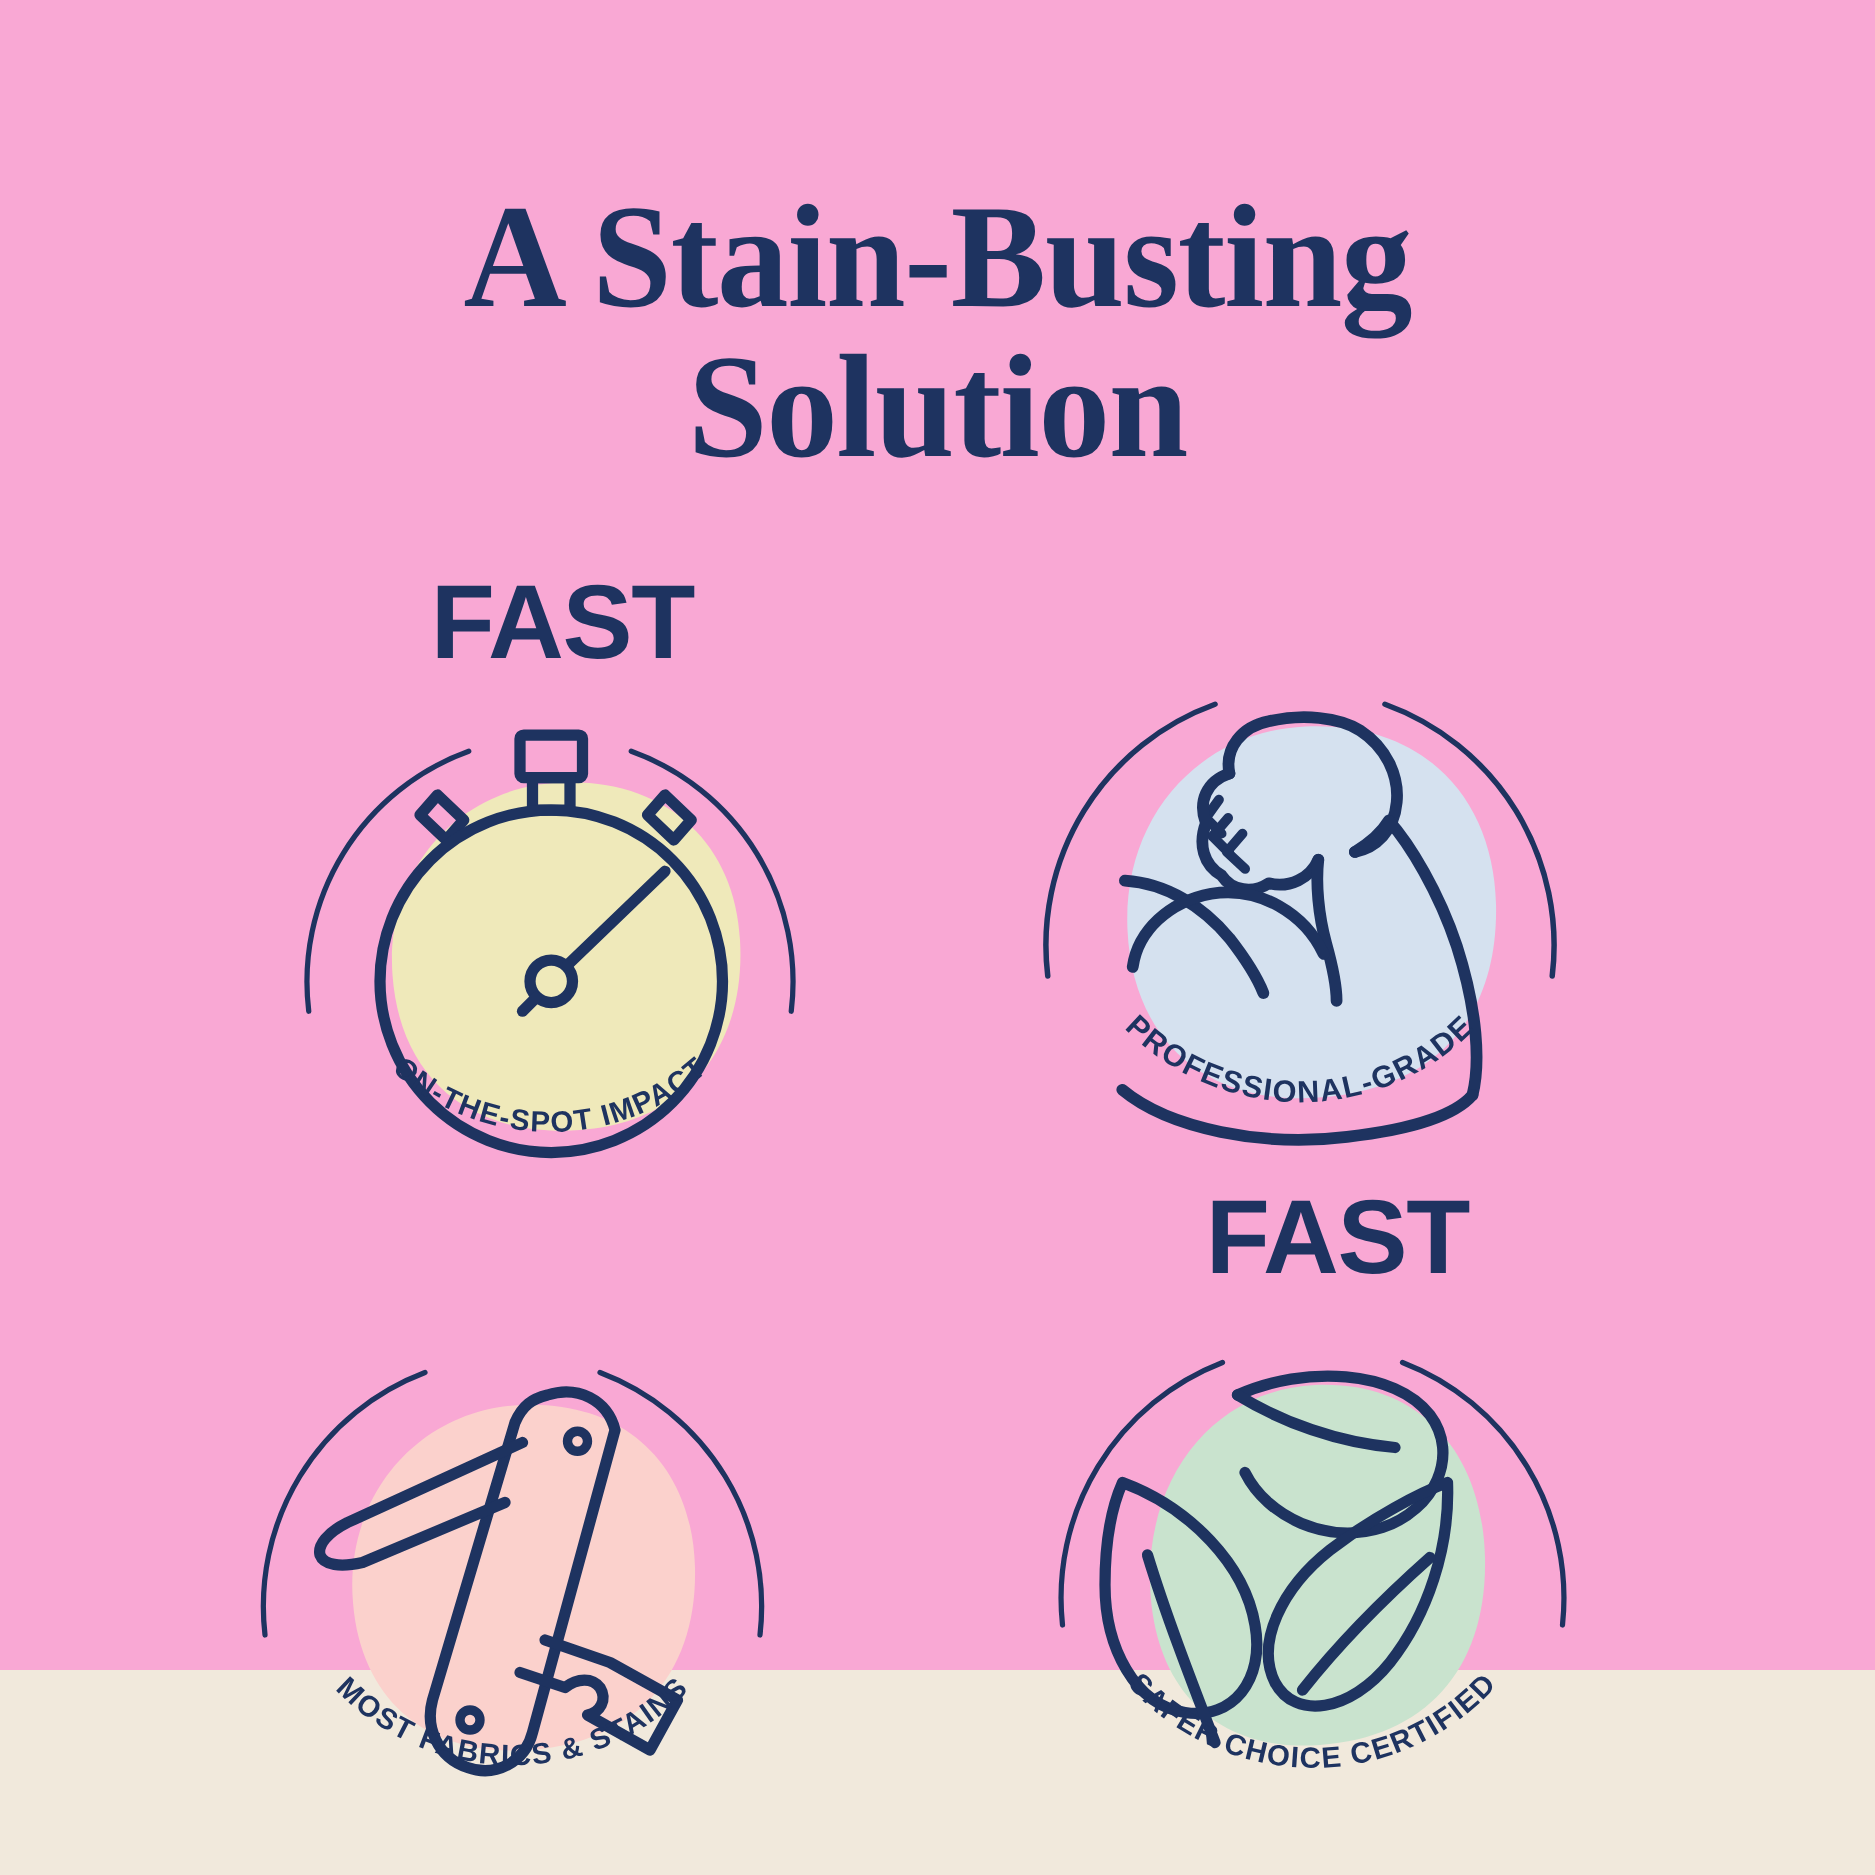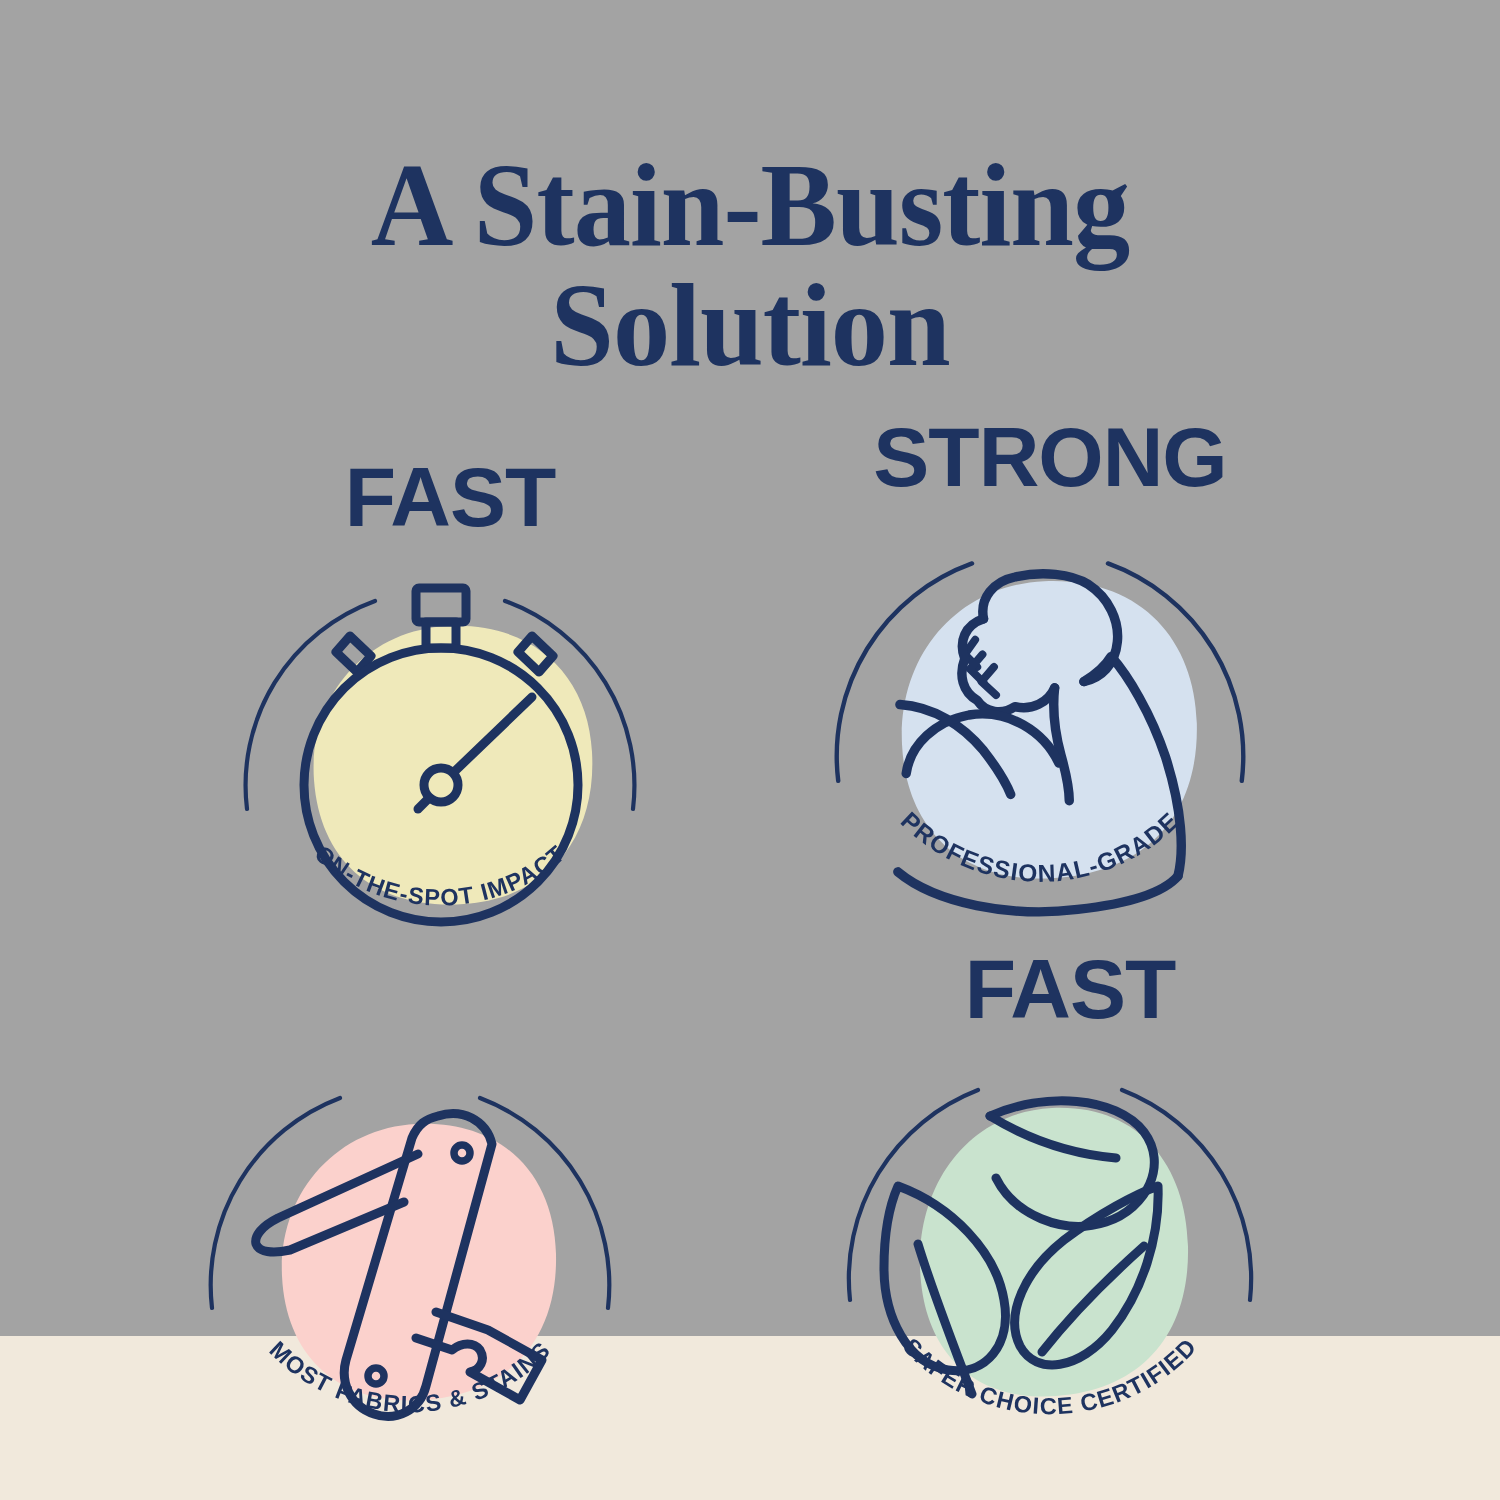--- a/index.html
+++ b/index.html
@@ -11,21 +11,21 @@
     width: 1500px;
     height: 1500px;
     background: #F1E9DC;
     font-family: "Liberation Sans", sans-serif;
     overflow: hidden;
   }
   #poster {
     position: relative;
     width: 1500px;
     height: 1336px;
-    background: #a3a3a3;
+    background: #f9a8d4;
   }
 
   
   #title {
     position: absolute;
     left: 0;
     top: 62px;
     width: 1500px;
     text-align: center;
     font-family: "Liberation Serif", "DejaVu Serif", serif;
@@ -155,21 +155,20 @@
         </g>
 
         <text class="curved-text">
           <textPath href="#arc-fast" startOffset="50%" text-anchor="middle">ON-THE-SPOT IMPACT</textPath>
         </text>
       </svg>
     </div>
   </div>
 
   <div class="badge" id="badge-strong">
-    <div class="badge-heading">STRONG</div>
     <div class="badge-mark">
       <svg viewBox="0 0 440 440" xmlns="http://www.w3.org/2000/svg">
         <defs>
           <path id="arc-strong" d="M 42 230 A 188 188 0 0 0 398 230"></path>
         </defs>
         <path d="M 224 70
                  C 314 66 368 124 370 206
                  C 372 294 322 348 234 354
                  C 148 360 92 310 88 226
                  C 84 140 142 74 224 70 Z" fill="#D5E1EF"></path>

